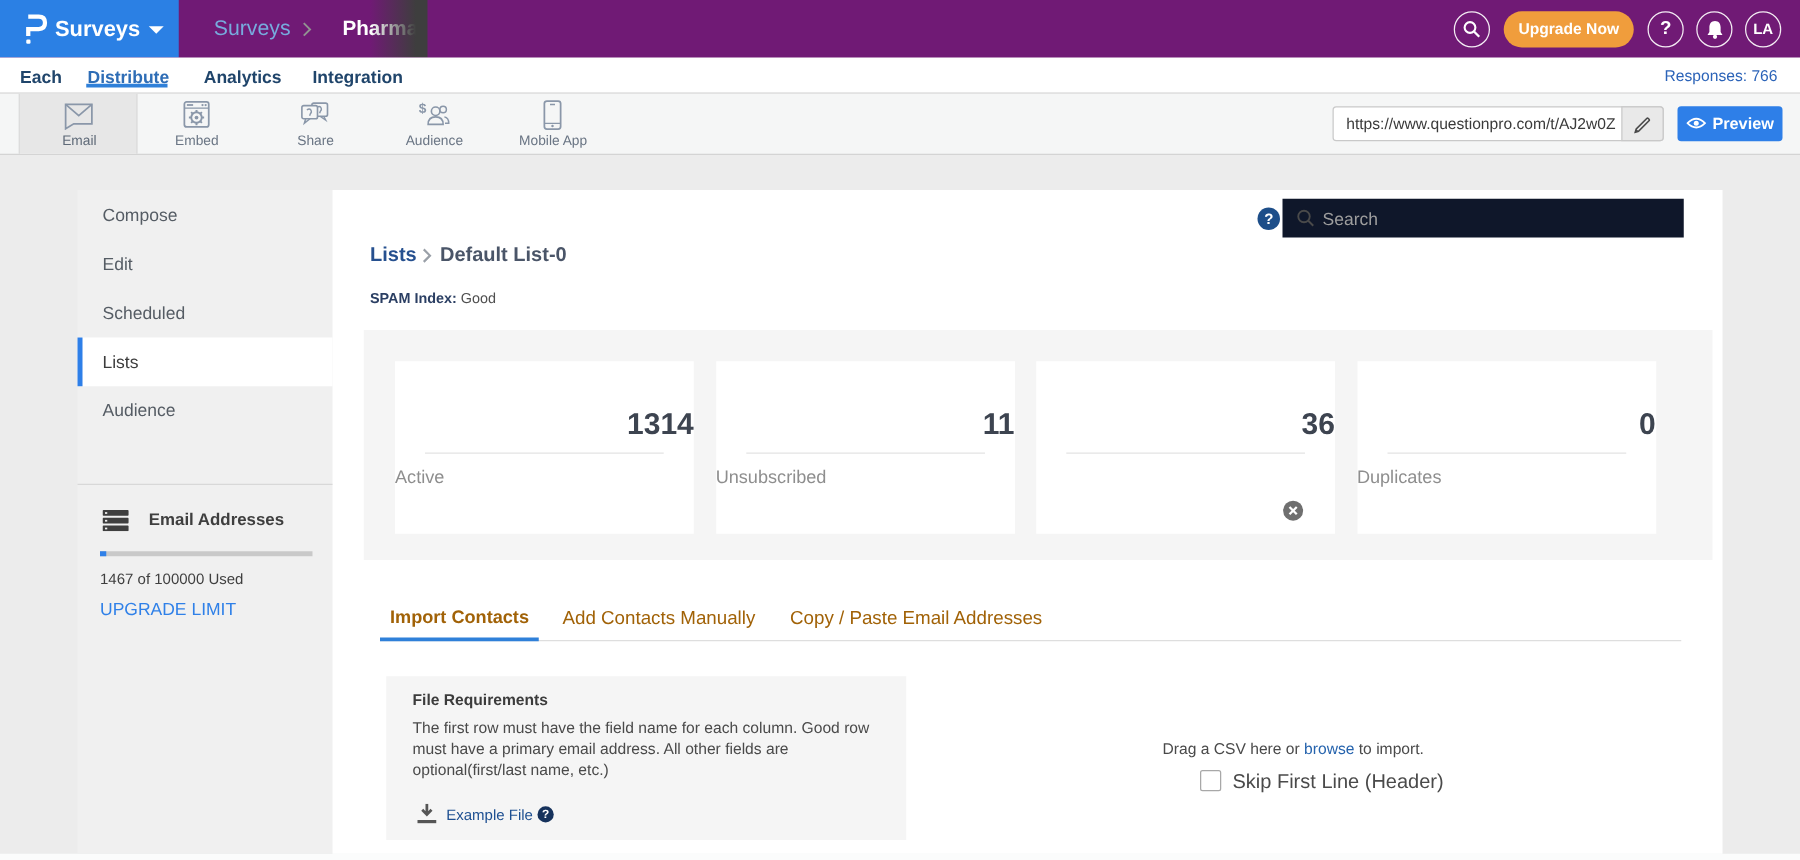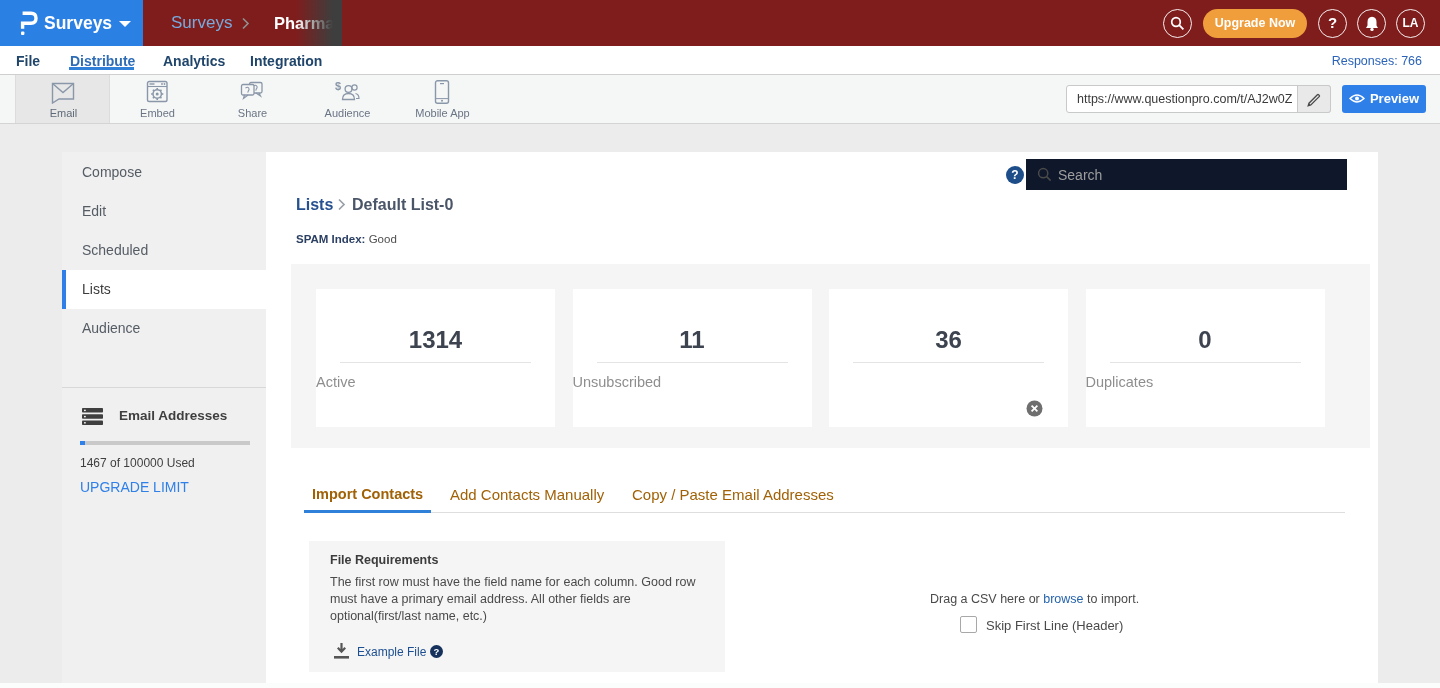--- a/index.html
+++ b/index.html
@@ -1,20 +1,20 @@
 <!DOCTYPE html>
 <html><head>
 <meta charset="utf-8">
 <style>
 *{margin:0;padding:0;box-sizing:border-box}
 html,body{width:1440px;height:688px}
 body{font-family:"Liberation Sans",sans-serif;position:relative;background:#fbfcfc;overflow:hidden}
 .abs{position:absolute}
 
-.topbar{position:absolute;left:0;top:0;width:1440px;height:62px;background:#7f1d1d}
+.topbar{position:absolute;left:0;top:0;width:1440px;height:62px;background:#701a75}
 .topblue{position:absolute;left:0;top:0;width:143px;height:46px;background:#2b80e4}
 .brand{position:absolute;left:44px;top:0;height:46px;line-height:46px;color:#fff;font-size:17.5px;font-weight:700}
 .caret{position:absolute;left:119px;top:21px;width:0;height:0;border-left:6px solid transparent;border-right:6px solid transparent;border-top:6px solid #fff}
 .crumb1{position:absolute;left:171px;top:0;height:46px;line-height:46px;color:#77abdd;font-size:17px}
 .crumb2{position:absolute;left:274px;top:0;height:46px;line-height:46px;color:#fff;font-size:16.5px;font-weight:700}
 .crumbfade{position:absolute;left:296px;top:0;width:46px;height:46px;background:linear-gradient(to right,rgba(62,62,62,0),#3e3e3e 80%)}
 .tcirc{position:absolute;top:9px;width:29px;height:29px;border:1.5px solid rgba(255,255,255,.92);border-radius:50%;color:#fff;text-align:center}
 .upgrade{position:absolute;left:1203px;top:9px;width:104px;height:29px;border-radius:15px;background:#f09d3c;color:#fff;font-size:12.5px;font-weight:700;text-align:center;line-height:29px}
 
 .tabrow{position:absolute;left:0;top:46px;width:1440px;height:29px;background:#fff;border-bottom:1px solid #cfcfcf}
@@ -47,36 +47,36 @@
 .search{position:absolute;left:1026px;top:159px;width:321px;height:31px;background:#0f172a}
 .search span{position:absolute;left:32px;top:0;line-height:32px;font-size:14px;color:#9e9e9e}
 .bc{position:absolute;top:195px;font-size:16px;line-height:19px}
 .bc1{left:296px;font-weight:700;color:#26508f}
 .bc2{left:352px;font-weight:700;color:#4a5568}
 .spam{position:absolute;left:296px;top:232px;font-size:11.5px;line-height:15px}
 .spam b{color:#2b3f63}
 .spam span{color:#4f4f4f}
 .stats{position:absolute;left:291px;top:264px;width:1079px;height:184px;background:#f5f5f5}
 .card{position:absolute;top:25px;width:239px;height:138px;background:#fff}
-.cnum{position:absolute;left:0;top:37px;width:100%;text-align:center;font-size:24px;line-height:28px;font-weight:700;color:#3d4450}
+.cnum{position:absolute;left:0;top:37px;width:100%;text-align:right;font-size:24px;line-height:28px;font-weight:700;color:#3d4450}
 .cline{position:absolute;left:24px;top:73px;width:191px;height:1px;background:#e4e4e4}
 .clabel{position:absolute;left:0;top:85px;width:100%;text-align:left;font-size:14.5px;line-height:17px;color:#8e8e8e}
 .cx{position:absolute;left:197px;top:111px}
 .itabs{position:absolute;top:486px;font-size:15px;color:#a16207}
 .itabline{position:absolute;left:304px;top:512px;width:1041px;height:1px;background:#dedede}
 .itabblue{position:absolute;left:304px;top:510px;width:127px;height:3px;background:#2f80d9}
 .filebox{position:absolute;left:309px;top:541px;width:416px;height:131px;background:#f5f5f5}
 .fbt{position:absolute;left:21px;top:11px;font-size:12.5px;font-weight:700;color:#3c3c3c;line-height:16px}
 .fbb{position:absolute;left:21px;top:33px;width:380px;font-size:12.5px;color:#4a4a4a;line-height:17px}
 .fbex{position:absolute;left:48px;top:103px;font-size:12px;color:#1d4f91;line-height:17px}
 .fbq{position:absolute;left:121px;top:104px;width:13px;height:13px;border-radius:50%;background:#16325c;color:#fff;font-size:9.5px;font-weight:700;text-align:center;line-height:13px}
 .dragln{position:absolute;left:930px;top:592px;font-size:12.5px;color:#4a4a4a;line-height:15px}
 .dragln a{color:#2563ad;text-decoration:none}
 .chk{position:absolute;left:960px;top:616px;width:17px;height:17px;border:1.5px solid #a8a8a8;border-radius:2px;background:#fff}
-.chklbl{position:absolute;left:986px;top:618px;font-size:13px;color:#4a4a4a;line-height:15px}
+.chklbl{position:absolute;left:986px;top:618px;font-size:16px;color:#4a4a4a;line-height:15px}
 </style>
 </head>
 <body>
 
 <div class="topbar">
   <div class="topblue">
     <svg class="abs" style="left:20px;top:10px" width="18" height="26" viewBox="0 0 18 26">
       <path d="M2.6 3.2 H11 Q16 3.2 16 8.2 Q16 13.2 11 13.2 H2.6 V18.8" fill="none" stroke="#fff" stroke-width="3.4"></path>
       <rect x="1" y="21.6" width="3.4" height="3.4" rx="1" fill="#fff"></rect>
     </svg>
@@ -100,21 +100,21 @@
   <div class="tcirc" style="left:1357px">
     <svg width="16" height="17" style="margin-top:4.5px" viewBox="0 0 16 16">
         <path d="M8 1.2 C5 1.2 3.5 3.4 3.5 6.4 V10 L2 12.4 H14 L12.5 10 V6.4 C12.5 3.4 11 1.2 8 1.2 Z" fill="#fff"></path>
         <circle cx="8" cy="13.9" r="1.7" fill="#fff"></circle>
       </svg>
   </div>
   <div class="tcirc" style="left:1396px;font-size:12px;font-weight:700;line-height:26px">LA</div>
 </div>
 
 <div class="tabrow">
-  <div class="ttab" style="left:16px">File</div>
+  <div class="ttab" style="left:16px">Each</div>
   <div class="ttab act" style="left:70px">Distribute</div>
     <div style="position:absolute;left:69px;top:21px;width:65px;height:2.5px;background:#2f80d9"></div>
   <div class="ttab" style="left:163px">Analytics</div>
   <div class="ttab" style="left:250px">Integration</div>
   <div class="resp">Responses: 766</div>
 </div>
 
 <div class="toolbar">
   <div class="tbcell sel" style="left:15px">
     <svg class="tbicon" width="24" height="24" viewBox="0 0 24 24" style="left:35px">

